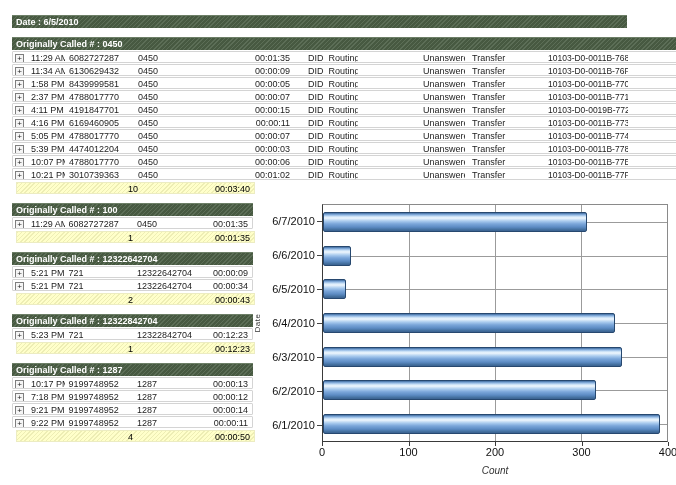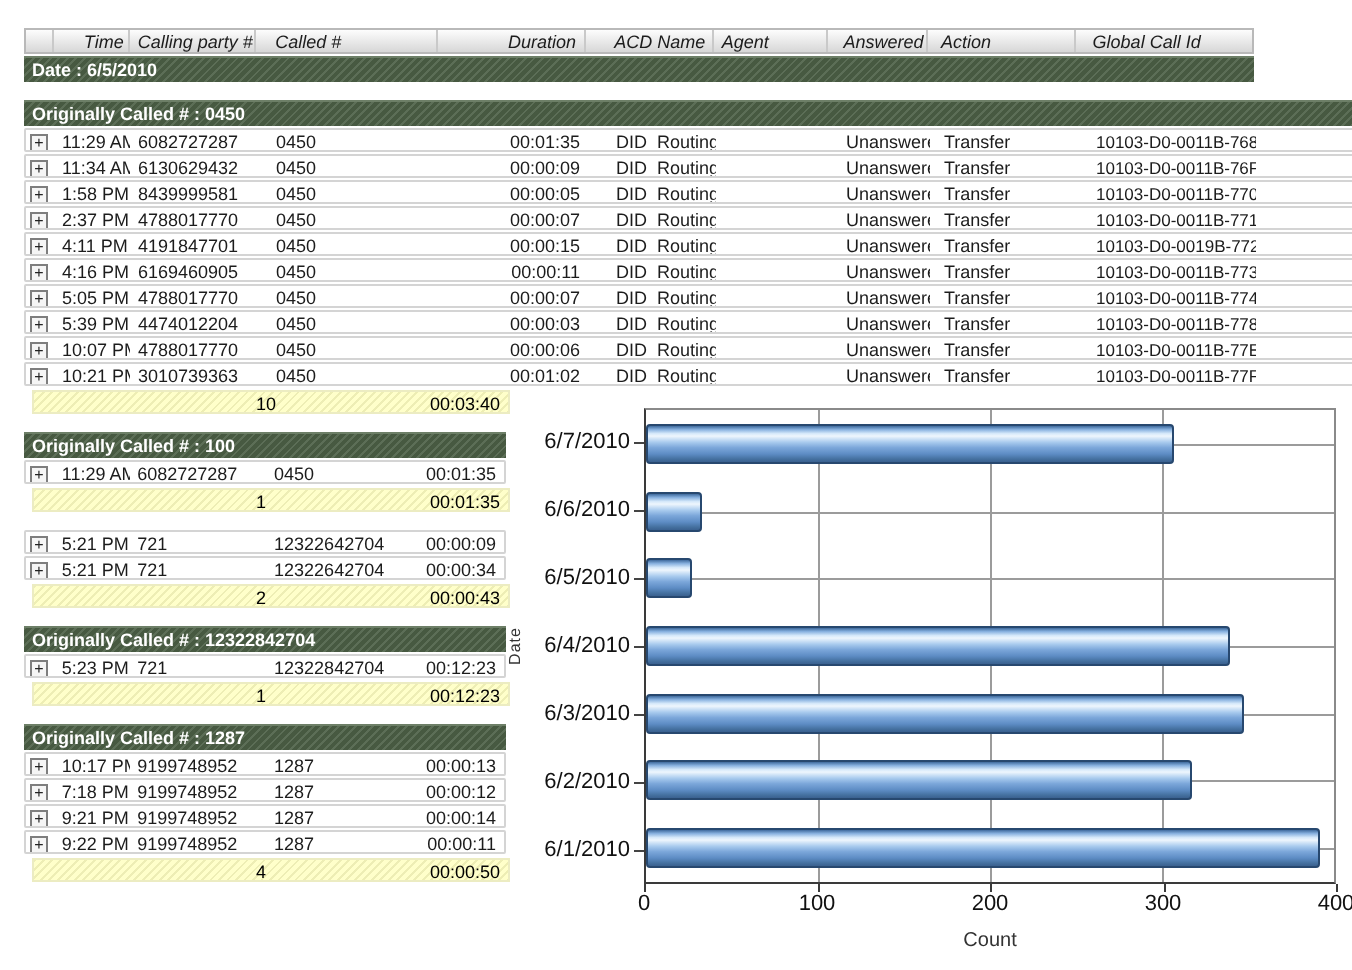--- a/index.html
+++ b/index.html
@@ -71,39 +71,27 @@
   .bar-slot { flex:1; position:relative; }
   .hgrid { position:absolute; left:0; right:0; top:50%; height:1px; background:#9b9b9b; z-index:1; }
   .bar { position:absolute; left:0; top:50%; transform:translateY(-50%); height:20px;
     z-index:2; border:1px solid #27486f; border-radius:2px;
     background:linear-gradient(180deg,#3f6b9e 0%,#89b2e0 10%,#d6e9fa 21%,#eef6fd 28%,
       #a9cbee 45%,#7ca7da 60%,#5d8cc4 78%,#44709f 92%,#3a6190 100%); }
 
   #x-axis-row { position:relative; margin-left:70px; width:346px; height:18px; }
   .x-tick { position:absolute; top:0; width:1px; height:4px; background:#3a3a3a; }
   .xlab { position:absolute; top:4px; transform:translateX(-50%); font-size:11px; color:#111; }
-  #x-title-row { margin-left:70px; width:346px; text-align:center; }
+  #x-title-row { margin-left:70px; width:346px; text-align:center;font-style:italic; }
   #x-title { font-size:10px; color:#333; }
 </style>
 </head>
 <body>
 
 <div id="report">
-  <div class="grid-header" id="grid-header">
-      <div class="cell c-exp"></div>
-      <div class="cell c-time">Time</div>
-      <div class="cell c-calling">Calling party #</div>
-      <div class="cell c-called">Called #</div>
-      <div class="cell c-duration">Duration</div>
-      <div class="cell c-acd">ACD Name</div>
-      <div class="cell c-agent">Agent</div>
-      <div class="cell c-answered">Answered</div>
-      <div class="cell c-action">Action</div>
-      <div class="cell c-global">Global Call Id</div>
-    </div>
   <div class="band">Date : 6/5/2010</div>
   <div id="groups">
       <div class="section wide">
         <div class="band">Originally Called # : 0450</div>
         <div class="g-row">
           <div class="cell c-exp"><span class="expander">+</span></div>
           <div class="cell c-time">11:29 AM</div>
           <div class="cell c-calling">6082727287</div>
           <div class="cell c-called">0450</div>
           <div class="cell c-duration">00:01:35</div>
@@ -236,20 +224,21 @@
           <div class="cell c-calledN">0450</div>
           <div class="cell c-durationN">00:01:35</div>
         </div>
         <div class="summary">
           <div class="sum-spacer"></div>
           <div class="sum-count">1</div>
           <div class="sum-duration">00:01:35</div>
         </div>
       </div>
       <div class="section">
+        <div class="band">Originally Called # : 12322642704</div>
         <div class="g-row">
           <div class="cell c-exp"><span class="expander">+</span></div>
           <div class="cell c-time">5:21 PM</div>
           <div class="cell c-calling">721</div>
           <div class="cell c-calledN">12322642704</div>
           <div class="cell c-durationN">00:00:09</div>
         </div>
         <div class="g-row">
           <div class="cell c-exp"><span class="expander">+</span></div>
           <div class="cell c-time">5:21 PM</div>

